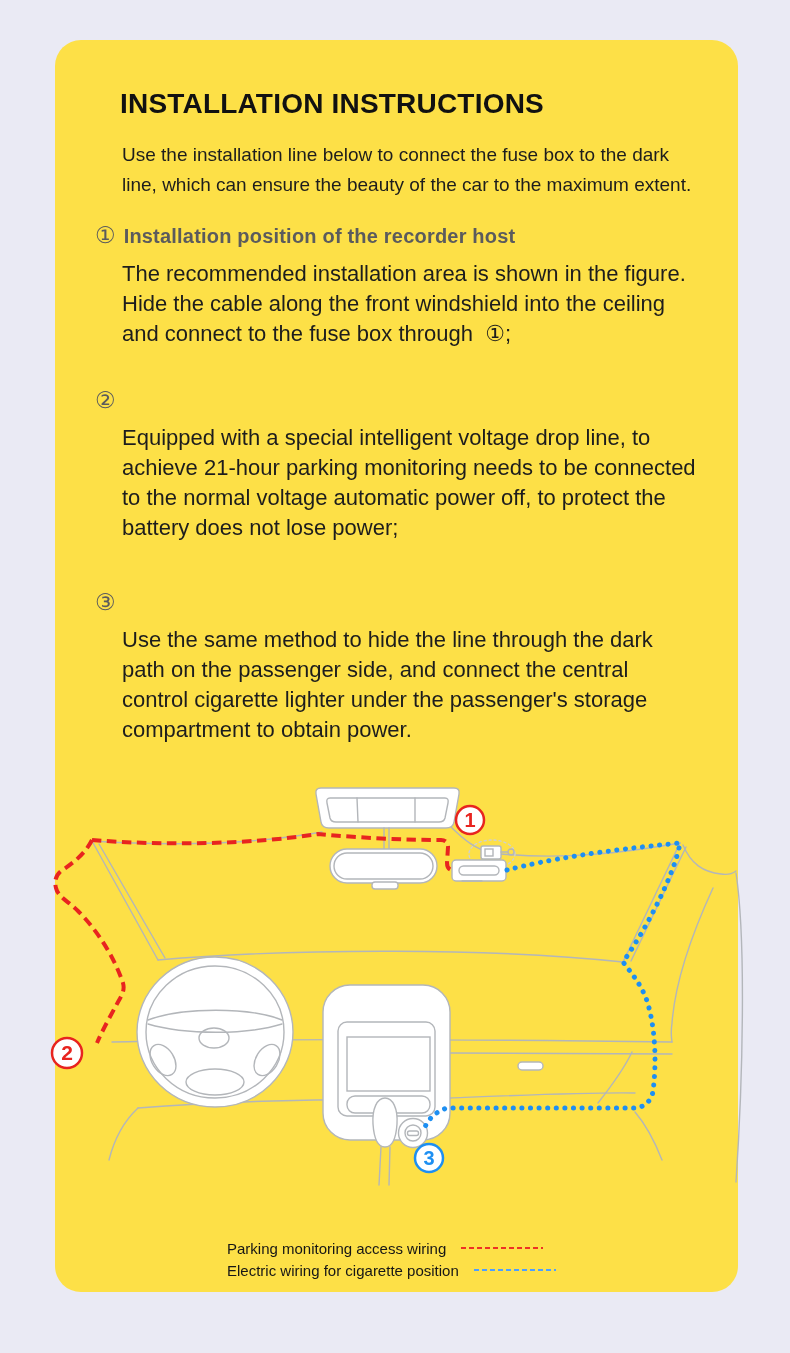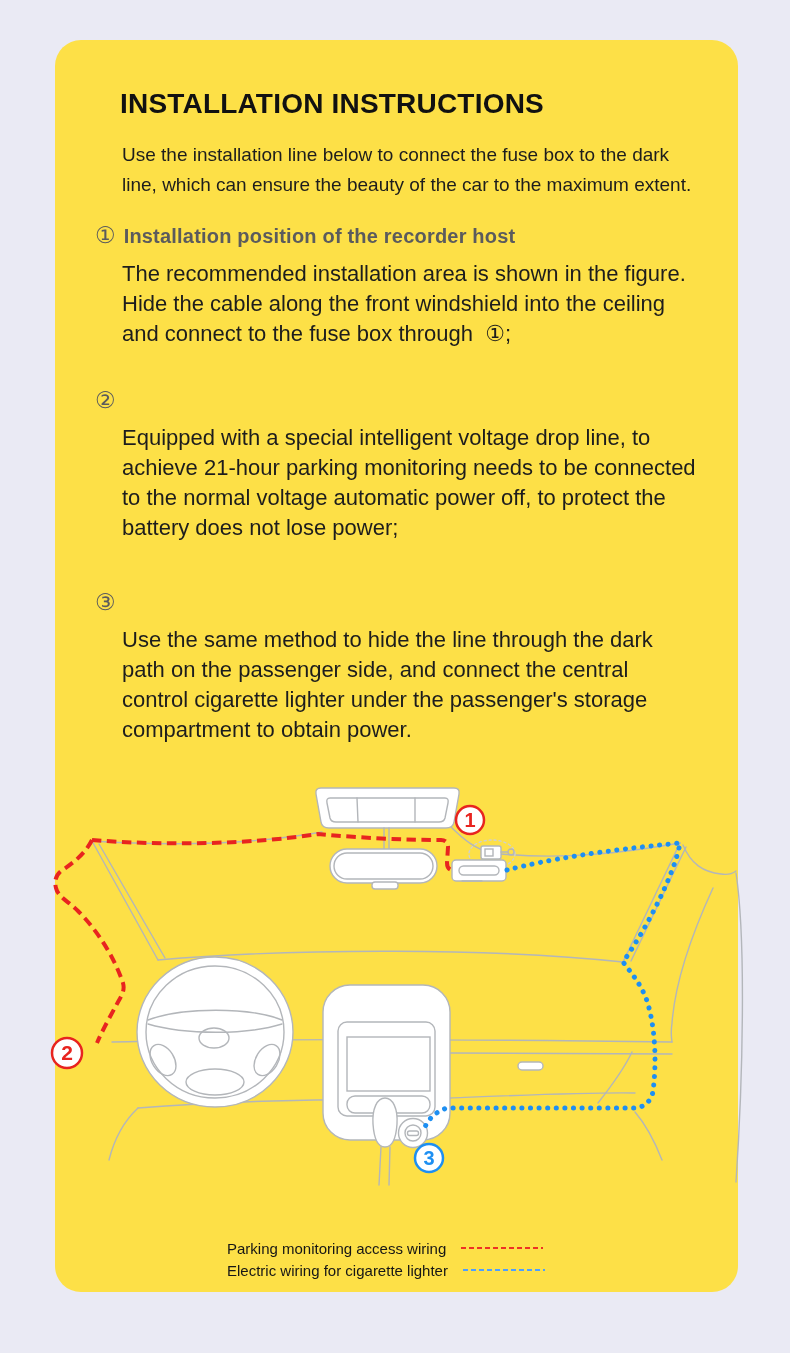--- a/index.html
+++ b/index.html
@@ -75,21 +75,21 @@
         <p class="sec-body">Use the same method to hide the line through the dark path on the passenger side, and connect the central control cigarette lighter under the passenger's storage compartment to obtain power.</p>
       </div>
     </div>
 
     <div class="legend">
       <div class="legend-row">
         <span class="legend-label">Parking monitoring access wiring</span>
         <span class="legend-line red"></span>
       </div>
       <div class="legend-row">
-        <span class="legend-label">Electric wiring for cigarette lighter</span>
+        <span class="legend-label">Electric wiring for cigarette position</span>
         <span class="legend-line blue"></span>
       </div>
     </div>
   </div>
 
   <svg class="figure-svg" width="720" height="412" viewBox="0 0 720 412">
     <g stroke="#b3b6ba" stroke-width="1.4" fill="none" stroke-linecap="round">
 
       <path d="M 57,63 C 150,69 230,64 287,54"></path>
       <path d="M 415,48 C 430,63 441,71 456,75 C 530,83 592,74 645,65"></path>

